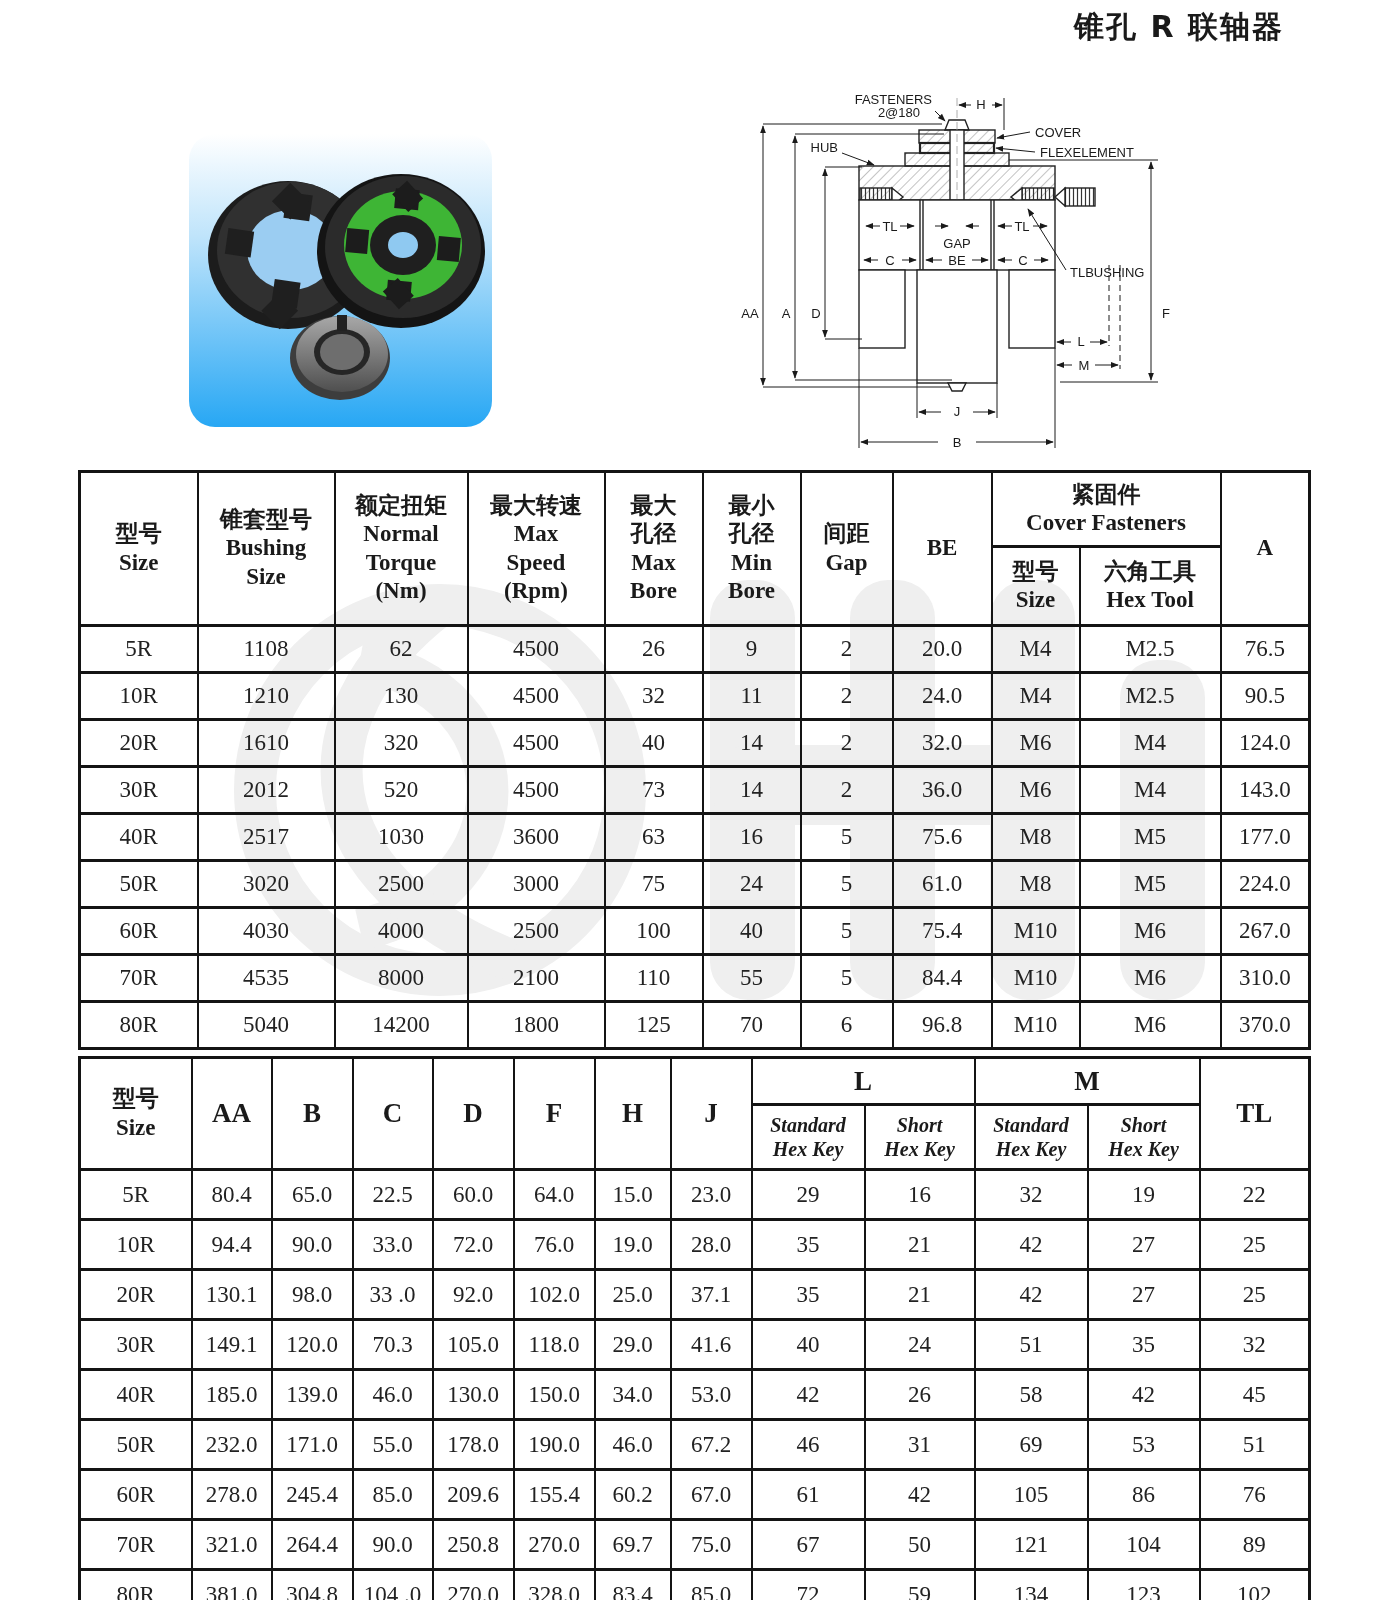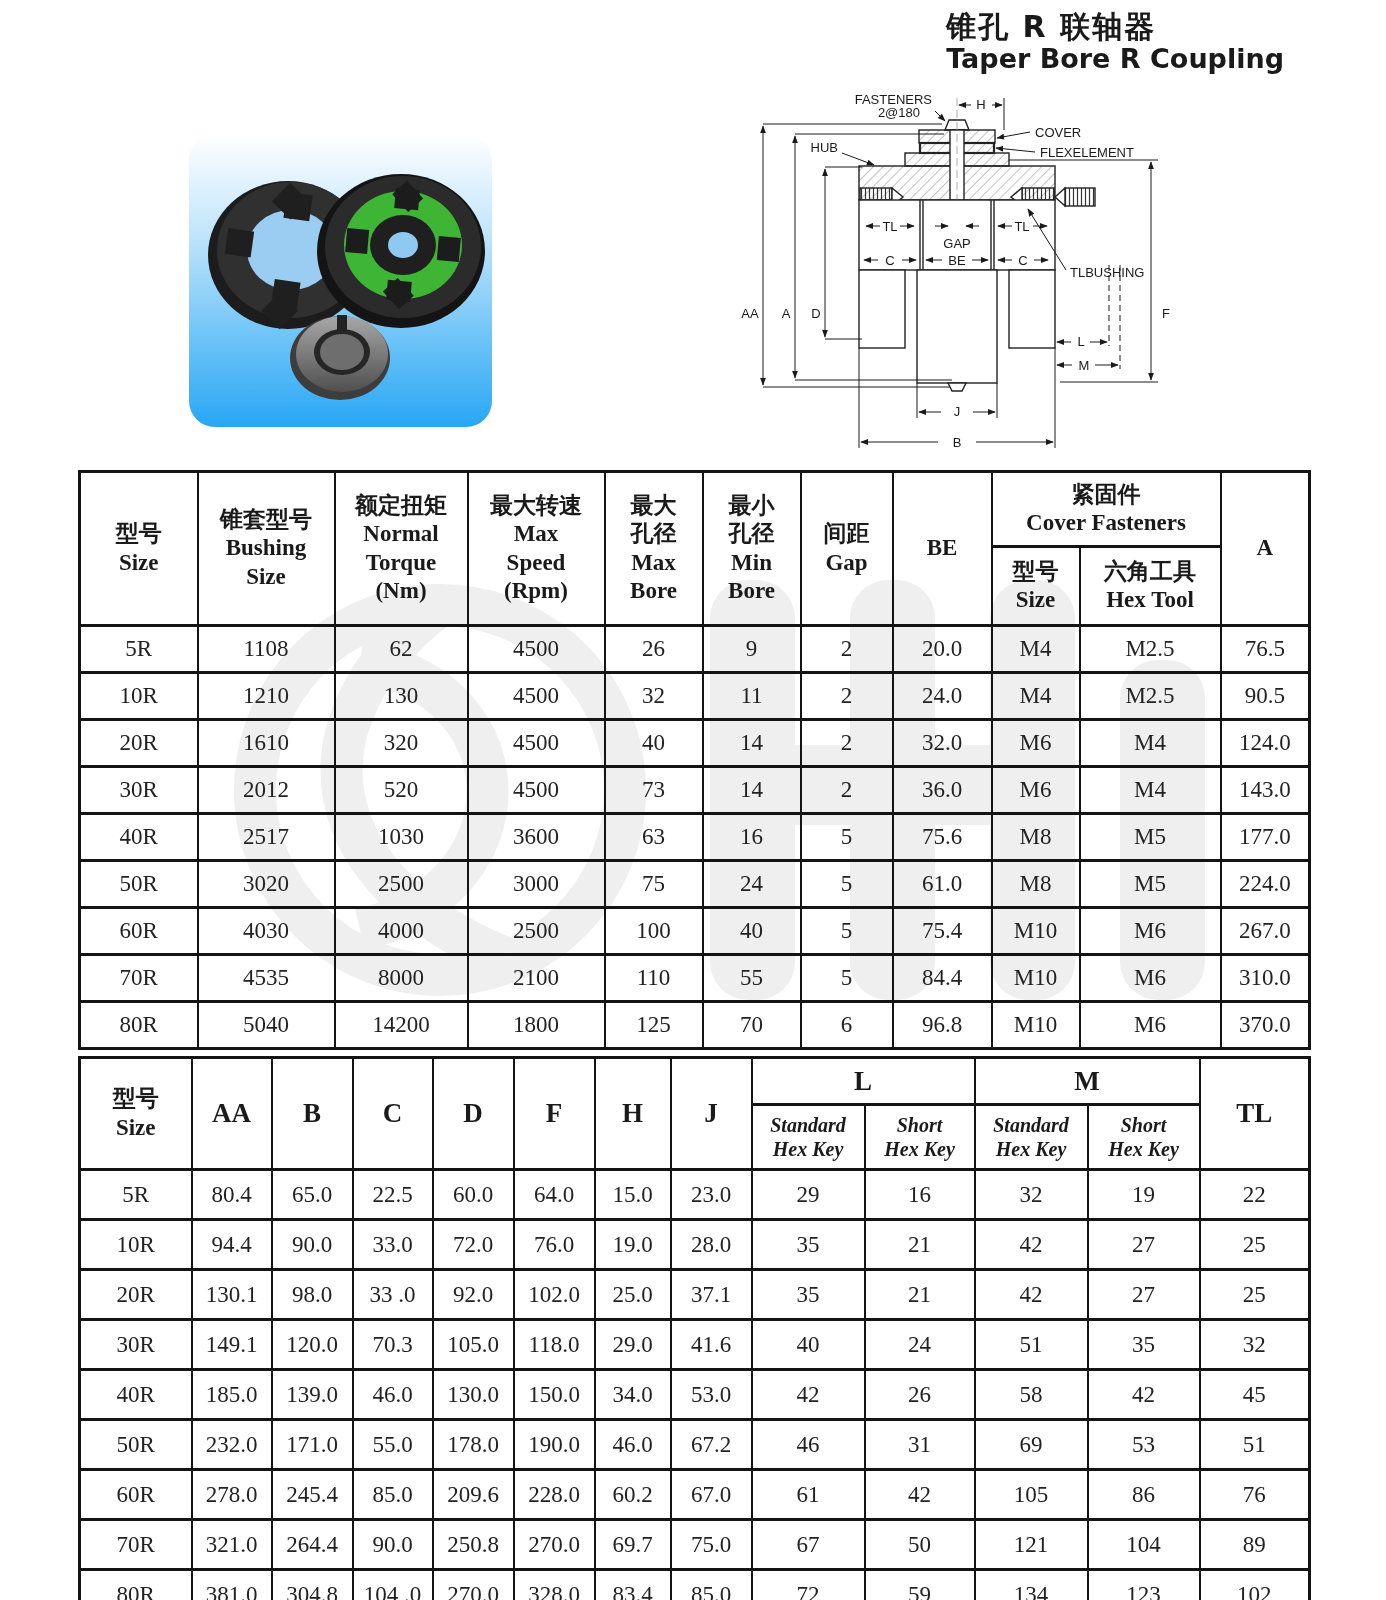--- a/index.html
+++ b/index.html
@@ -1,20 +1,20 @@
 <!DOCTYPE html>
 <html><head>
 <meta charset="utf-8">
 <style>
   html,body{margin:0;padding:0;background:#fff;}
   body{width:1386px;height:1600px;position:relative;overflow:hidden;
        font-family:"Liberation Serif",serif;color:#1a1a1a;}
 
   
-  .title-block{position:absolute;top:10px;right:102px;z-index:2;
+  .title-block{position:absolute;top:10px;right:102px;text-align:right;z-index:2;
                font-family:"DejaVu Sans",sans-serif;}
   .title-cn{font-size:30px;font-weight:bold;letter-spacing:2px;line-height:1.1;}
   .title-en{font-size:27px;font-weight:bold;line-height:1.2;}
 
   
   .photo{position:absolute;left:188px;top:133px;width:305px;height:295px;z-index:2;}
 
   
   .drawing{position:absolute;left:692px;top:80px;width:690px;height:390px;z-index:2;}
   .drawing text{font-family:"Liberation Sans",sans-serif;font-size:13px;fill:#1a1a1a;}
@@ -53,21 +53,20 @@
     <rect x="600" y="40" width="85" height="420" rx="38"></rect>
     <rect x="740" y="40" width="85" height="420" rx="38"></rect>
     <rect x="600" y="205" width="360" height="80" rx="38"></rect>
     <rect x="880" y="40" width="85" height="420" rx="38"></rect>
     <rect x="1010" y="120" width="85" height="340" rx="38"></rect>
   </g>
 </svg>
 
 <div class="title-block">
   <div class="title-cn">锥孔 R 联轴器</div>
-  <div class="title-en">Taper Bore R Coupling</div>
 </div>
 
 <svg class="photo" viewBox="0 0 305 295">
   <defs>
     <linearGradient id="bluebg" x1="0" y1="0" x2="0" y2="1">
       <stop offset="0" stop-color="#ffffff"></stop>
       <stop offset="0.35" stop-color="#bfe4fb"></stop>
       <stop offset="1" stop-color="#27a7f4"></stop>
     </linearGradient>
     <linearGradient id="grayring" x1="0" y1="0" x2="0" y2="1">
@@ -546,21 +545,21 @@
         <td>69</td>
         <td>53</td>
         <td>51</td>
       </tr>
       <tr>
         <td>60R</td>
         <td>278.0</td>
         <td>245.4</td>
         <td>85.0</td>
         <td>209.6</td>
-        <td>228.0</td>
+        <td>155.4</td>
         <td>60.2</td>
         <td>67.0</td>
         <td>61</td>
         <td>42</td>
         <td>105</td>
         <td>86</td>
         <td>76</td>
       </tr>
       <tr>
         <td>70R</td>

